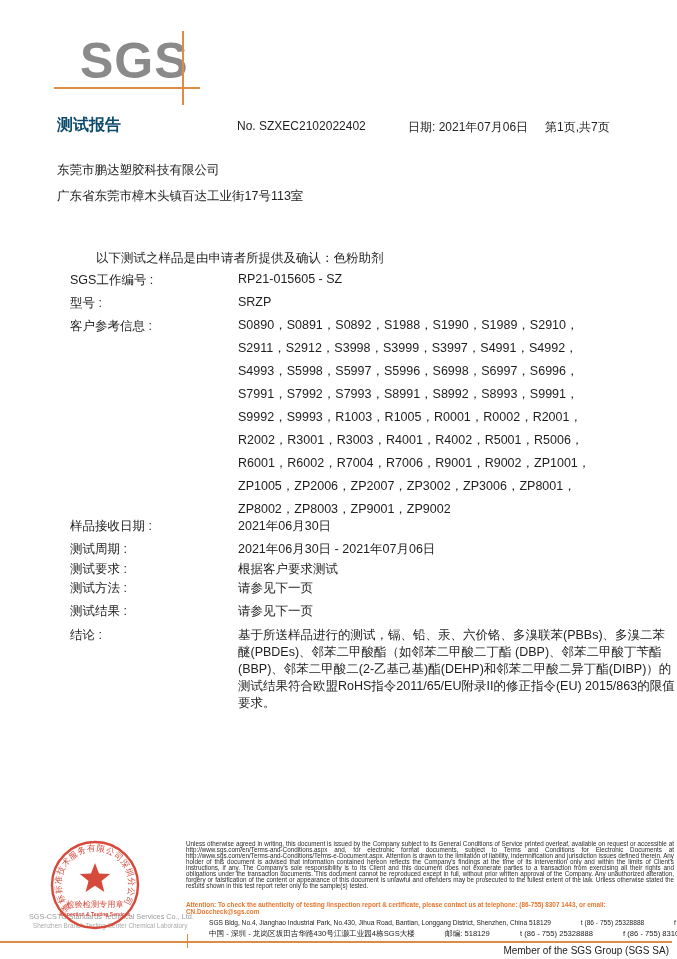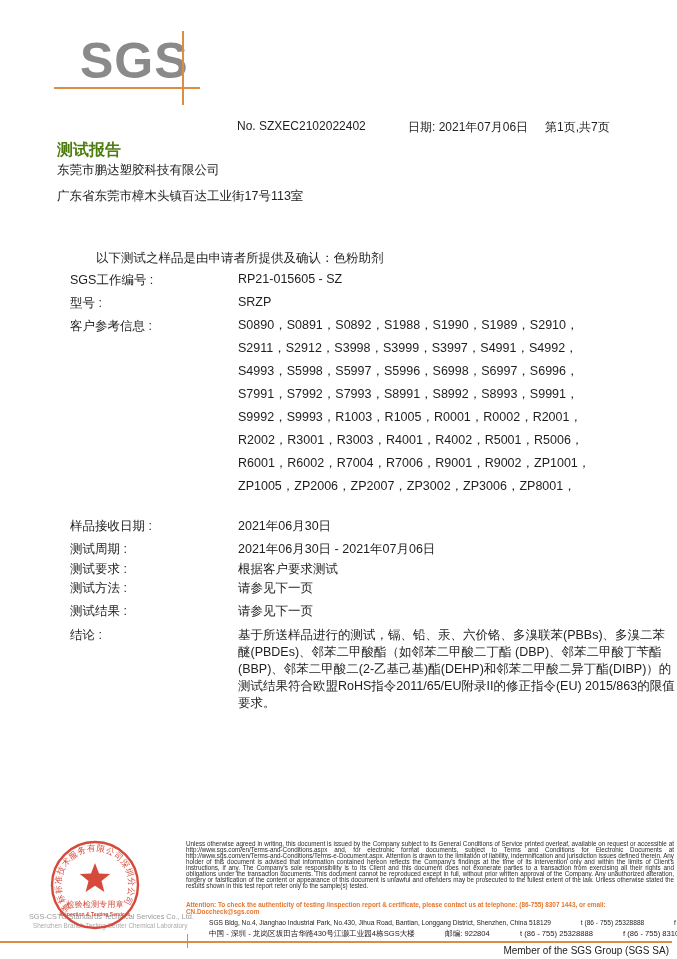--- a/index.html
+++ b/index.html
@@ -12,21 +12,21 @@
   
   .logo-text{
     position:absolute;left:80px;top:36px;
     font-size:50px;font-weight:700;color:#8a8a8a;
     letter-spacing:1px;line-height:1;
   }
   .logo-hline{position:absolute;left:54px;top:87px;width:146px;height:2px;background:#dd8c44;}
   .logo-vline{position:absolute;left:182px;top:31px;width:2px;height:74px;background:#dd8c44;}
 
   
-  .doc-title{position:absolute;left:57px;top:115px;font-size:16px;font-weight:700;color:#4d7c0f;margin-top:25px;}
+  .doc-title{position:absolute;left:57px;top:115px;font-size:16px;font-weight:700;color:#0c4a6e;}
   .hdr-no{position:absolute;left:237px;top:119px;font-size:12px;}
   .hdr-date{position:absolute;left:408px;top:119px;font-size:12px;}
   .hdr-page{position:absolute;left:545px;top:119px;font-size:12px;}
 
   .company-name{position:absolute;left:57px;top:162px;font-size:12.5px;text-align:right;}
   .company-addr{position:absolute;left:57px;top:188px;font-size:12.5px;}
 
   .intro{position:absolute;left:57px;top:250px;font-size:12.5px;margin-left:39px;}
 
   .row{position:absolute;left:70px;width:610px;font-size:12.5px;}
@@ -90,20 +90,21 @@
   <span class="lbl">客户参考信息 :</span>
   <span class="val ref-lines" style="top:-4px">
     <div>S0890，S0891，S0892，S1988，S1990，S1989，S2910，</div>
     <div>S2911，S2912，S3998，S3999，S3997，S4991，S4992，</div>
     <div>S4993，S5998，S5997，S5996，S6998，S6997，S6996，</div>
     <div>S7991，S7992，S7993，S8991，S8992，S8993，S9991，</div>
     <div>S9992，S9993，R1003，R1005，R0001，R0002，R2001，</div>
     <div>R2002，R3001，R3003，R4001，R4002，R5001，R5006，</div>
     <div>R6001，R6002，R7004，R7006，R9001，R9002，ZP1001，</div>
     <div>ZP1005，ZP2006，ZP2007，ZP3002，ZP3006，ZP8001，</div>
+    <div>ZP8002，ZP8003，ZP9001，ZP9002</div>
   </span>
 </div>
 
 <div class="row" style="top:518px">
   <span class="lbl">样品接收日期 :</span>
   <span class="val">2021年06月30日</span>
 </div>
 
 <div class="row" style="top:541px">
   <span class="lbl">测试周期 :</span>
@@ -134,21 +135,21 @@
 <div class="attention">Attention: To check the authenticity of testing /inspection report &amp; certificate, please contact us at telephone: (86-755) 8307 1443, or email: CN.Doccheck@sgs.com</div>
 
 <div class="addr-line addr-line1">
   <span>SGS Bldg, No.4, Jianghao Industrial Park, No.430, Jihua Road, Bantian, Longgang District, Shenzhen, China 518129</span>
   <span>t (86 - 755) 25328888</span>
   <span>f (86 - 755) 83106190</span>
   
 </div>
 <div class="addr-line addr-line2">
   <span>中国 - 深圳 - 龙岗区坂田吉华路430号江灏工业园4栋SGS大楼</span>
-  <span>邮编: 922804</span>
+  <span>邮编: 518129</span>
   <span>t (86 - 755) 25328888</span>
   <span>f (86 - 755) 83106190</span>
   <span>e sgs.china@sgs.com</span>
 </div>
 
 <div class="footer-rule"></div>
 <div class="footer-tick"></div>
 <div class="member">Member of the SGS Group (SGS SA)</div>
 
 <div class="stamp-company">SGS-CSTC Standards Technical Services Co., Ltd.</div>

